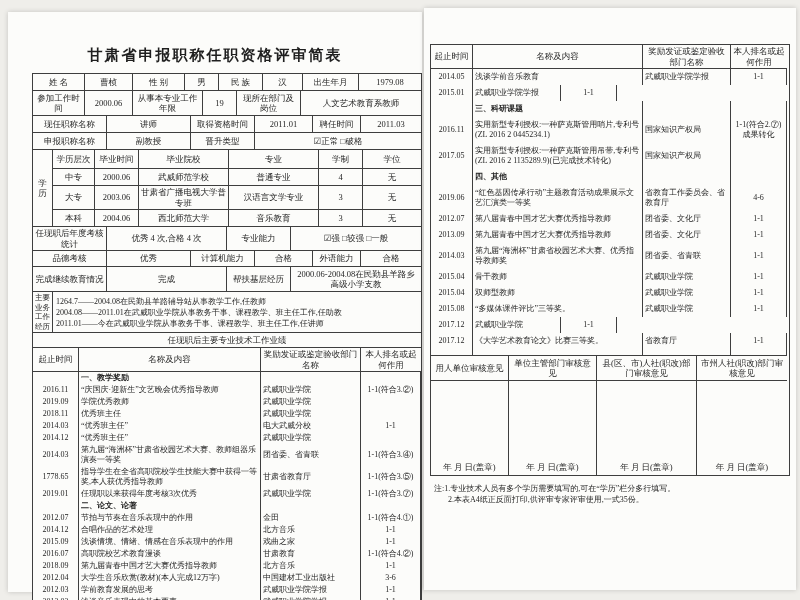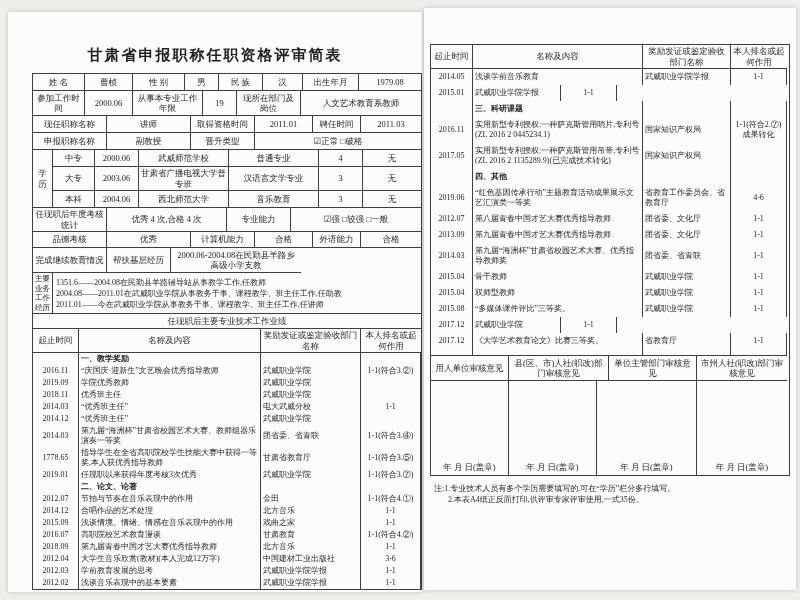--- a/index.html
+++ b/index.html
@@ -83,20 +83,28 @@
       <div class="row h17">
         <div class="cell" style="width:74px">申报职称名称</div>
         <div class="cell" style="width:84px">副教授</div>
         <div class="cell" style="width:64px">晋升类型</div>
         <div class="cell" style="width:166px">☑正常    □破格</div>
       </div>
 
       <div class="row">
         <div class="cell vside v1">学历</div>
         <div class="grow">
+          <div class="row h19">
+            <div class="cell" style="width:42px">学历层次</div>
+            <div class="cell" style="width:44px">毕业时间</div>
+            <div class="cell" style="width:90px">毕业院校</div>
+            <div class="cell" style="width:90px">专业</div>
+            <div class="cell" style="width:44px">学制</div>
+            <div class="cell" style="width:58px">学位</div>
+          </div>
           <div>
 
               <div class="row h17">
                 <div class="cell" style="width:42px">中专</div>
                 <div class="cell" style="width:44px">2000.06</div>
                 <div class="cell" style="width:90px">武威师范学校</div>
                 <div class="cell" style="width:90px">普通专业</div>
                 <div class="cell" style="width:44px">4</div>
                 <div class="cell" style="width:58px">无</div>
               </div>
@@ -133,28 +141,29 @@
         <div class="cell" style="width:74px">品德考核</div>
         <div class="cell" style="width:84px">优秀</div>
         <div class="cell" style="width:64px">计算机能力</div>
         <div class="cell" style="width:58px">合格</div>
         <div class="cell" style="width:48px">外语能力</div>
         <div class="cell" style="width:60px">合格</div>
       </div>
 
       <div class="row h25">
         <div class="cell" style="width:74px">完成继续教育情况</div>
+        <div class="cell" style="width:120px">完成</div>
         <div class="cell" style="width:64px">帮扶基层经历</div>
         <div class="cell" style="width:130px">2000.06-2004.08在民勤县羊路乡高级小学支教</div>
       </div>
 
       <div class="row">
         <div class="cell vside v2">主要业务工作经历</div>
         <div class="cell exp" style="width:368px">
-          <div>1351.6——2004.08在民勤县羊路辅导站从事教学工作,任教师</div>
+          <div>1264.7——2004.08在民勤县羊路辅导站从事教学工作,任教师</div>
           <div>2004.08——2011.01在武威职业学院从事教务干事、课程教学、班主任工作,任助教</div>
           <div>2011.01——今在武威职业学院从事教务干事、课程教学、班主任工作,任讲师</div>
         </div>
       </div>
 
       <div class="row sect-title">
         <div class="cell" style="width:388px">任现职后主要专业技术工作业绩</div>
       </div>
 
       <div class="row ahead">
@@ -418,22 +427,22 @@
         <div class="arow fill">
           <div class="cell" style="width:42px"></div>
           <div class="cell" style="width:170px"></div>
           <div class="cell" style="width:88px"></div>
           <div class="cell" style="width:56px"></div>
         </div>
       </div>
 
       <div class="row aprv-h">
         <div class="cell" style="width:78px">用人单位审核意见</div>
+        <div class="cell" style="width:88px">单位主管部门审核意见</div>
         <div class="cell" style="width:100px">县(区、市)人社(职改)部门审核意见</div>
-        <div class="cell" style="width:88px">单位主管部门审核意见</div>
         <div class="cell" style="width:90px">市州人社(职改)部门审核意见</div>
       </div>
 
       <div class="row aprv-b">
         <div class="cell" style="width:78px">年  月  日(盖章)</div>
         <div class="cell" style="width:88px">年  月  日(盖章)</div>
         <div class="cell" style="width:100px">年  月  日(盖章)</div>
         <div class="cell" style="width:90px">年  月  日(盖章)</div>
       </div>
     </div>

